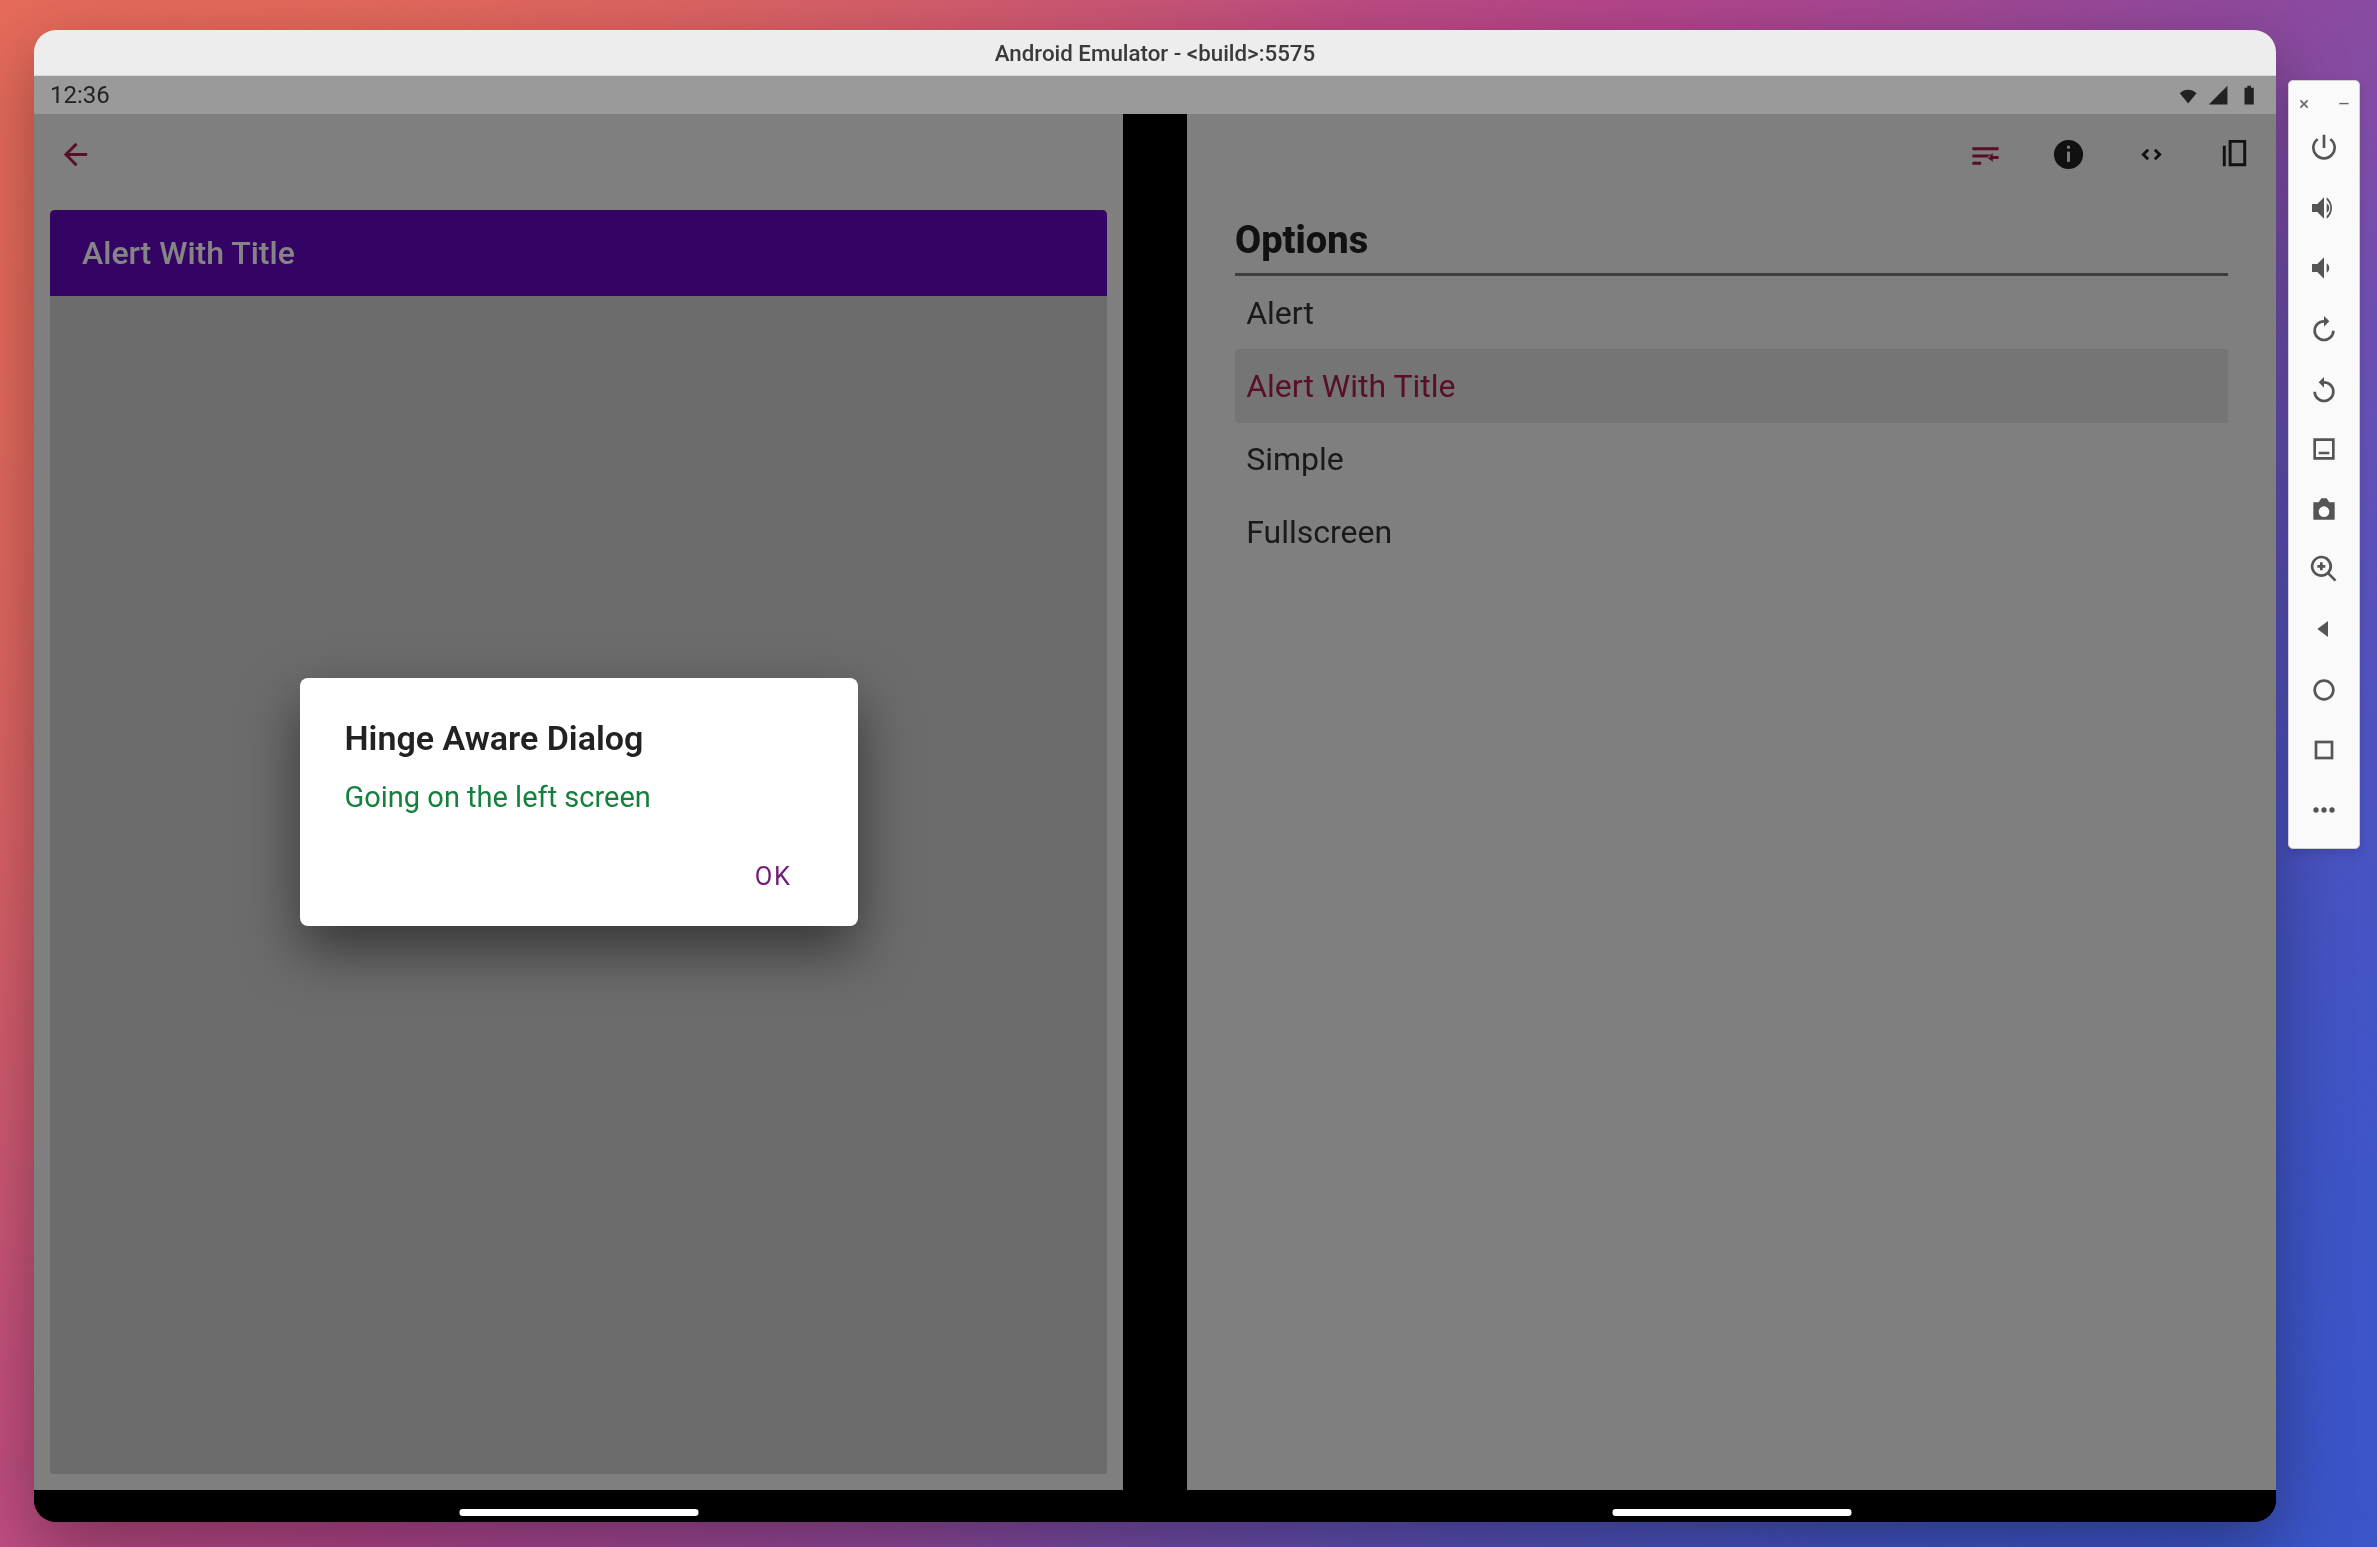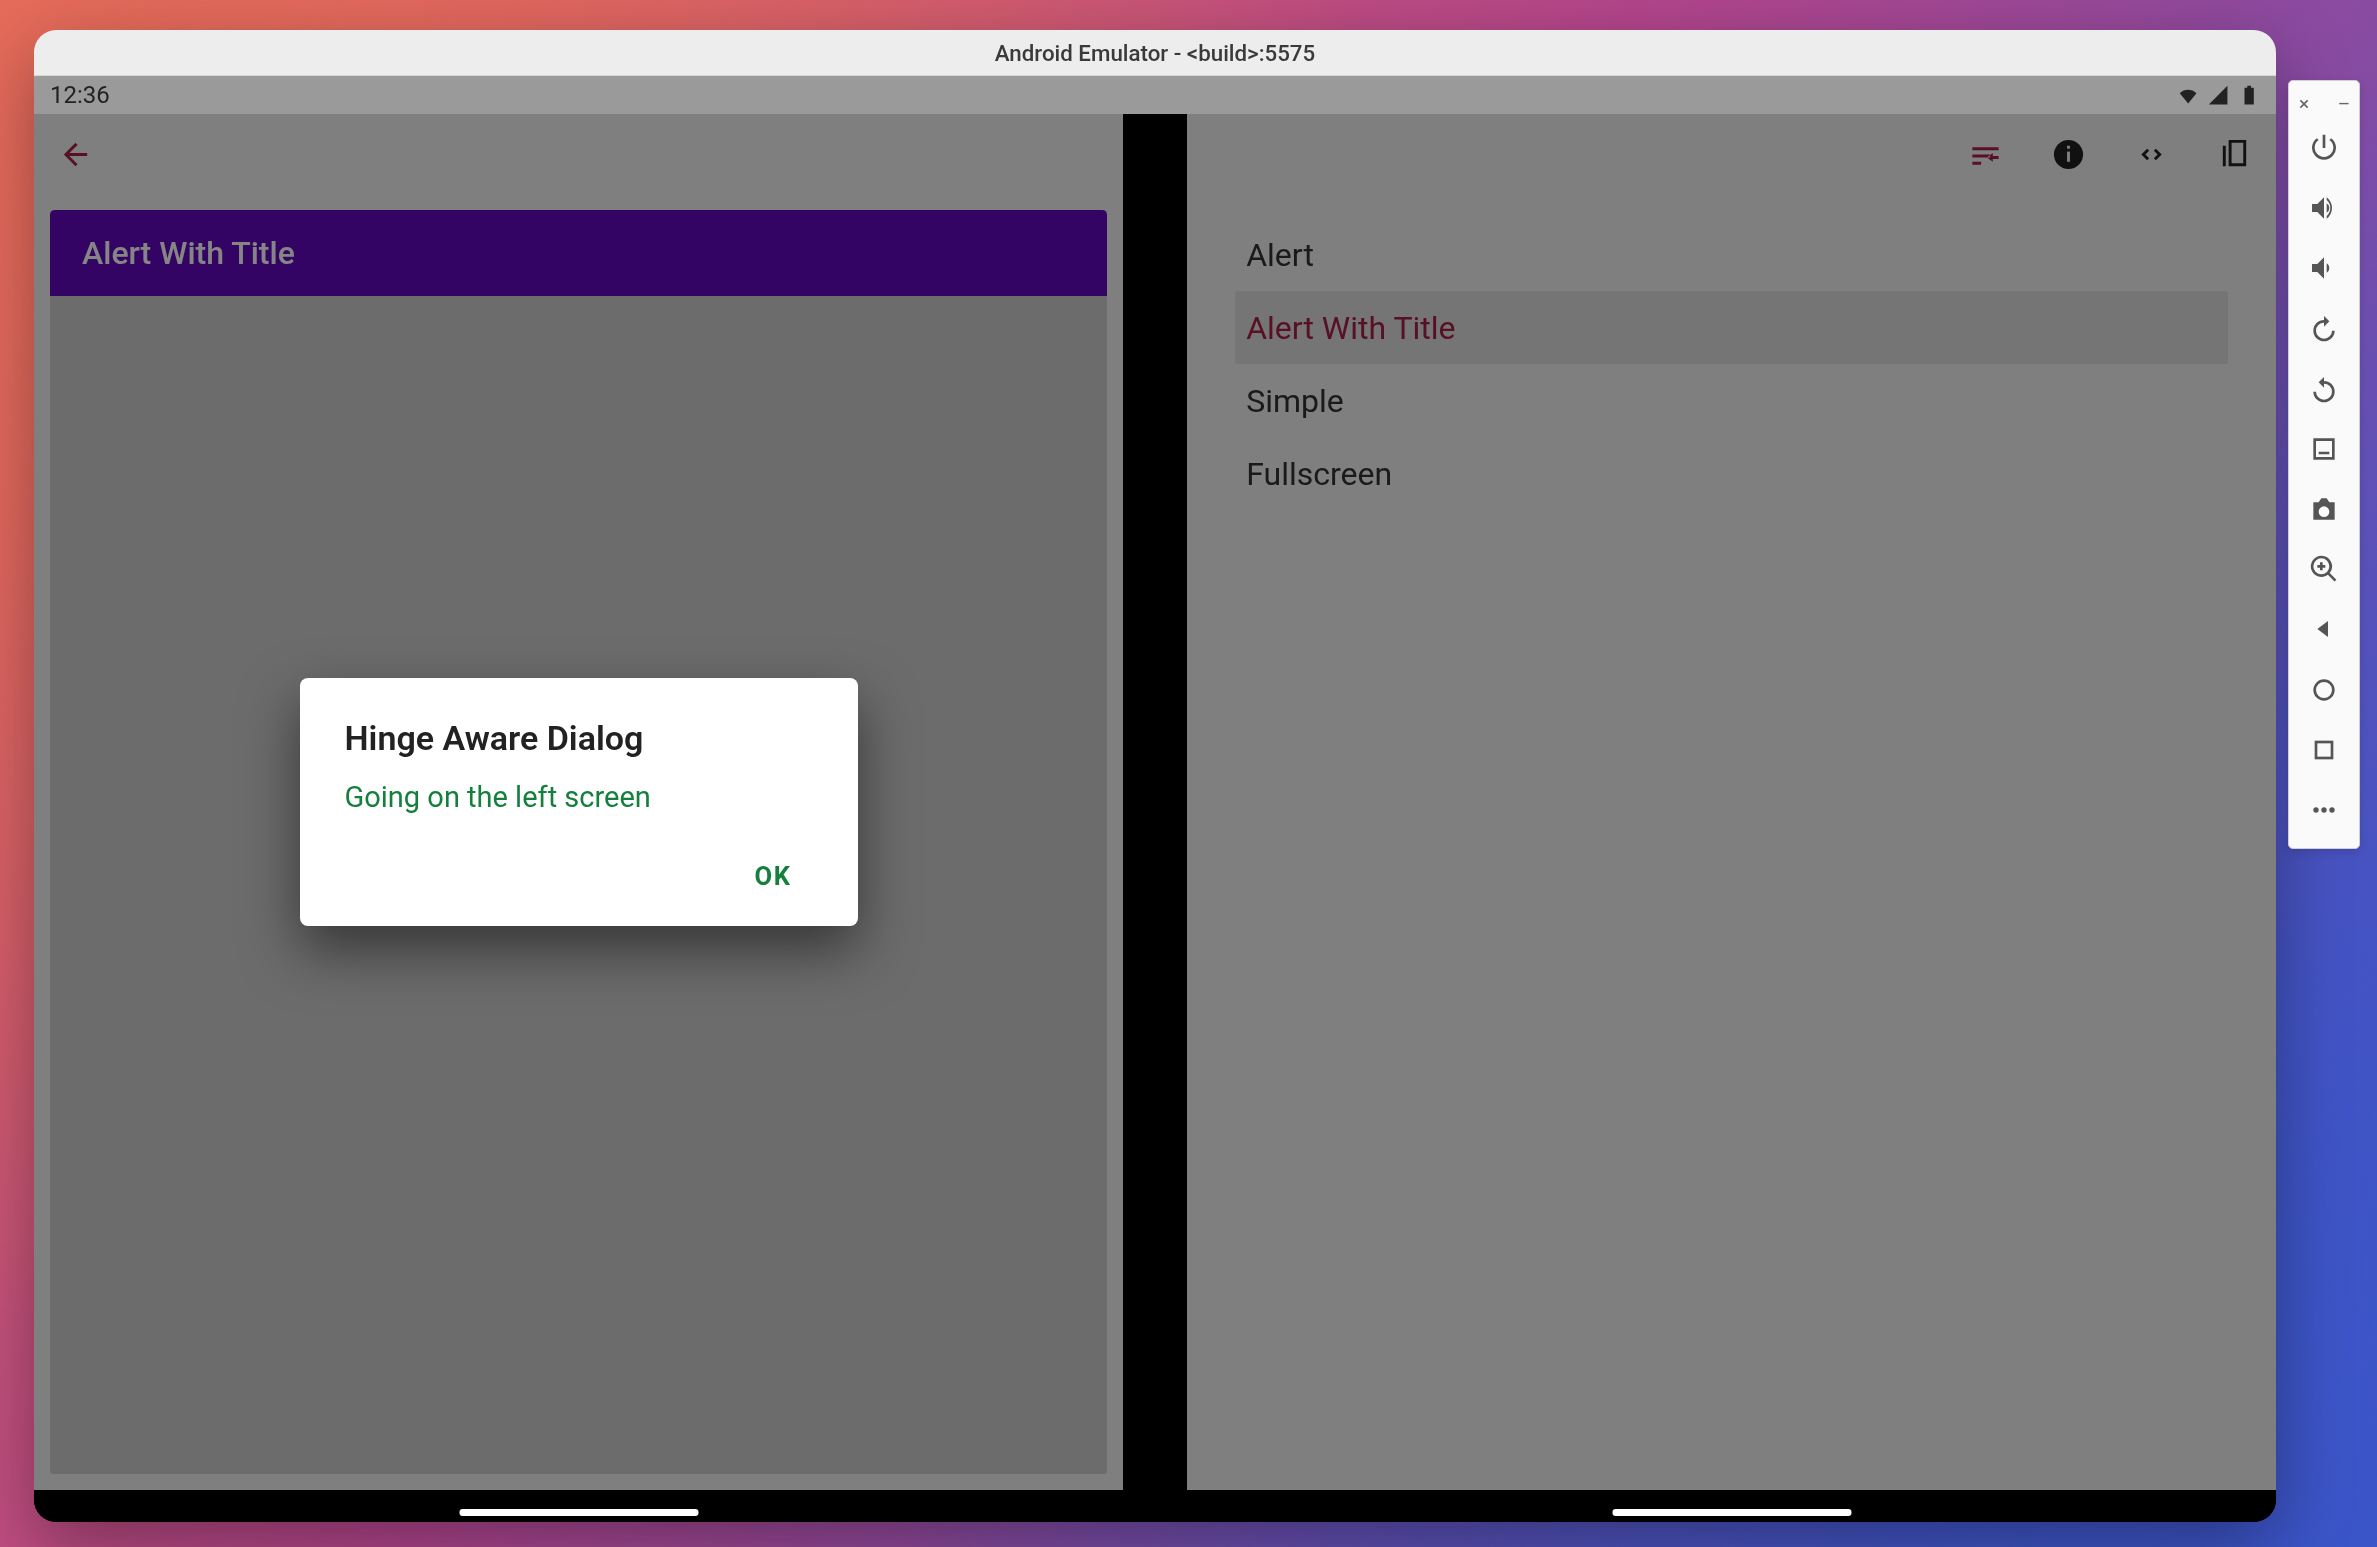--- a/index.html
+++ b/index.html
@@ -104,21 +104,21 @@
   .dialog{
     background:#fff;border-radius:8px;
     width:558px;
     padding:40px 45px 21px 45px;
     box-shadow:0 24px 56px rgba(0,0,0,0.5);
   }
   .dialog-title{font-size:34px;font-weight:600;color:#222;margin-bottom:22.3px;}
   .dialog-body{font-size:29px;color:#15803d;margin-bottom:32px;}
   .dialog-actions{display:flex;justify-content:flex-end;}
   .dialog-btn{
-    font-size:25.5px;font-weight:700;color:#15803d;letter-spacing:1.6px;
+    font-size:25.5px;font-weight:400;color:#701a75;letter-spacing:1.6px;
     padding:14.4px 21px;border-radius:4.8px;background:transparent;border:none;cursor:pointer;
   }
 
   
   .right-top{
     height:80px;display:flex;align-items:center;justify-content:flex-end;
     padding:0 24px;gap:48px;
   }
   .top-icon{width:35px;height:35px;fill:#222;}
   .top-icon.accent{fill:var(--accent);}
@@ -218,20 +218,21 @@
                 <rect x="11" y="6" width="2" height="2" fill="#f3f3f3"></rect>
               </svg>
             <svg class="top-icon" viewBox="0 0 24 24">
                 <path d="M9 16l-4-4 4-4 1.4 1.4L7.8 12l2.6 2.6L9 16zm6 0l-1.4-1.4L16.2 12l-2.6-2.6L15 8l4 4-4 4z"></path>
               </svg>
             <svg class="top-icon" viewBox="0 0 24 24">
                 <path d="M4 6h2v14H4V6zm4-4h12v18H8V2zm2 2v14h8V4h-8z"></path>
               </svg>
           </div>
           <div class="options">
+            <div class="options-title">Options</div>
             <div id="options-list">
                 <div class="option-item">Alert</div>
                 <div class="option-item selected">Alert With Title</div>
                 <div class="option-item">Simple</div>
                 <div class="option-item">Fullscreen</div>
               </div>
           </div>
           <div class="right-scrim"></div>
         </div>
 

